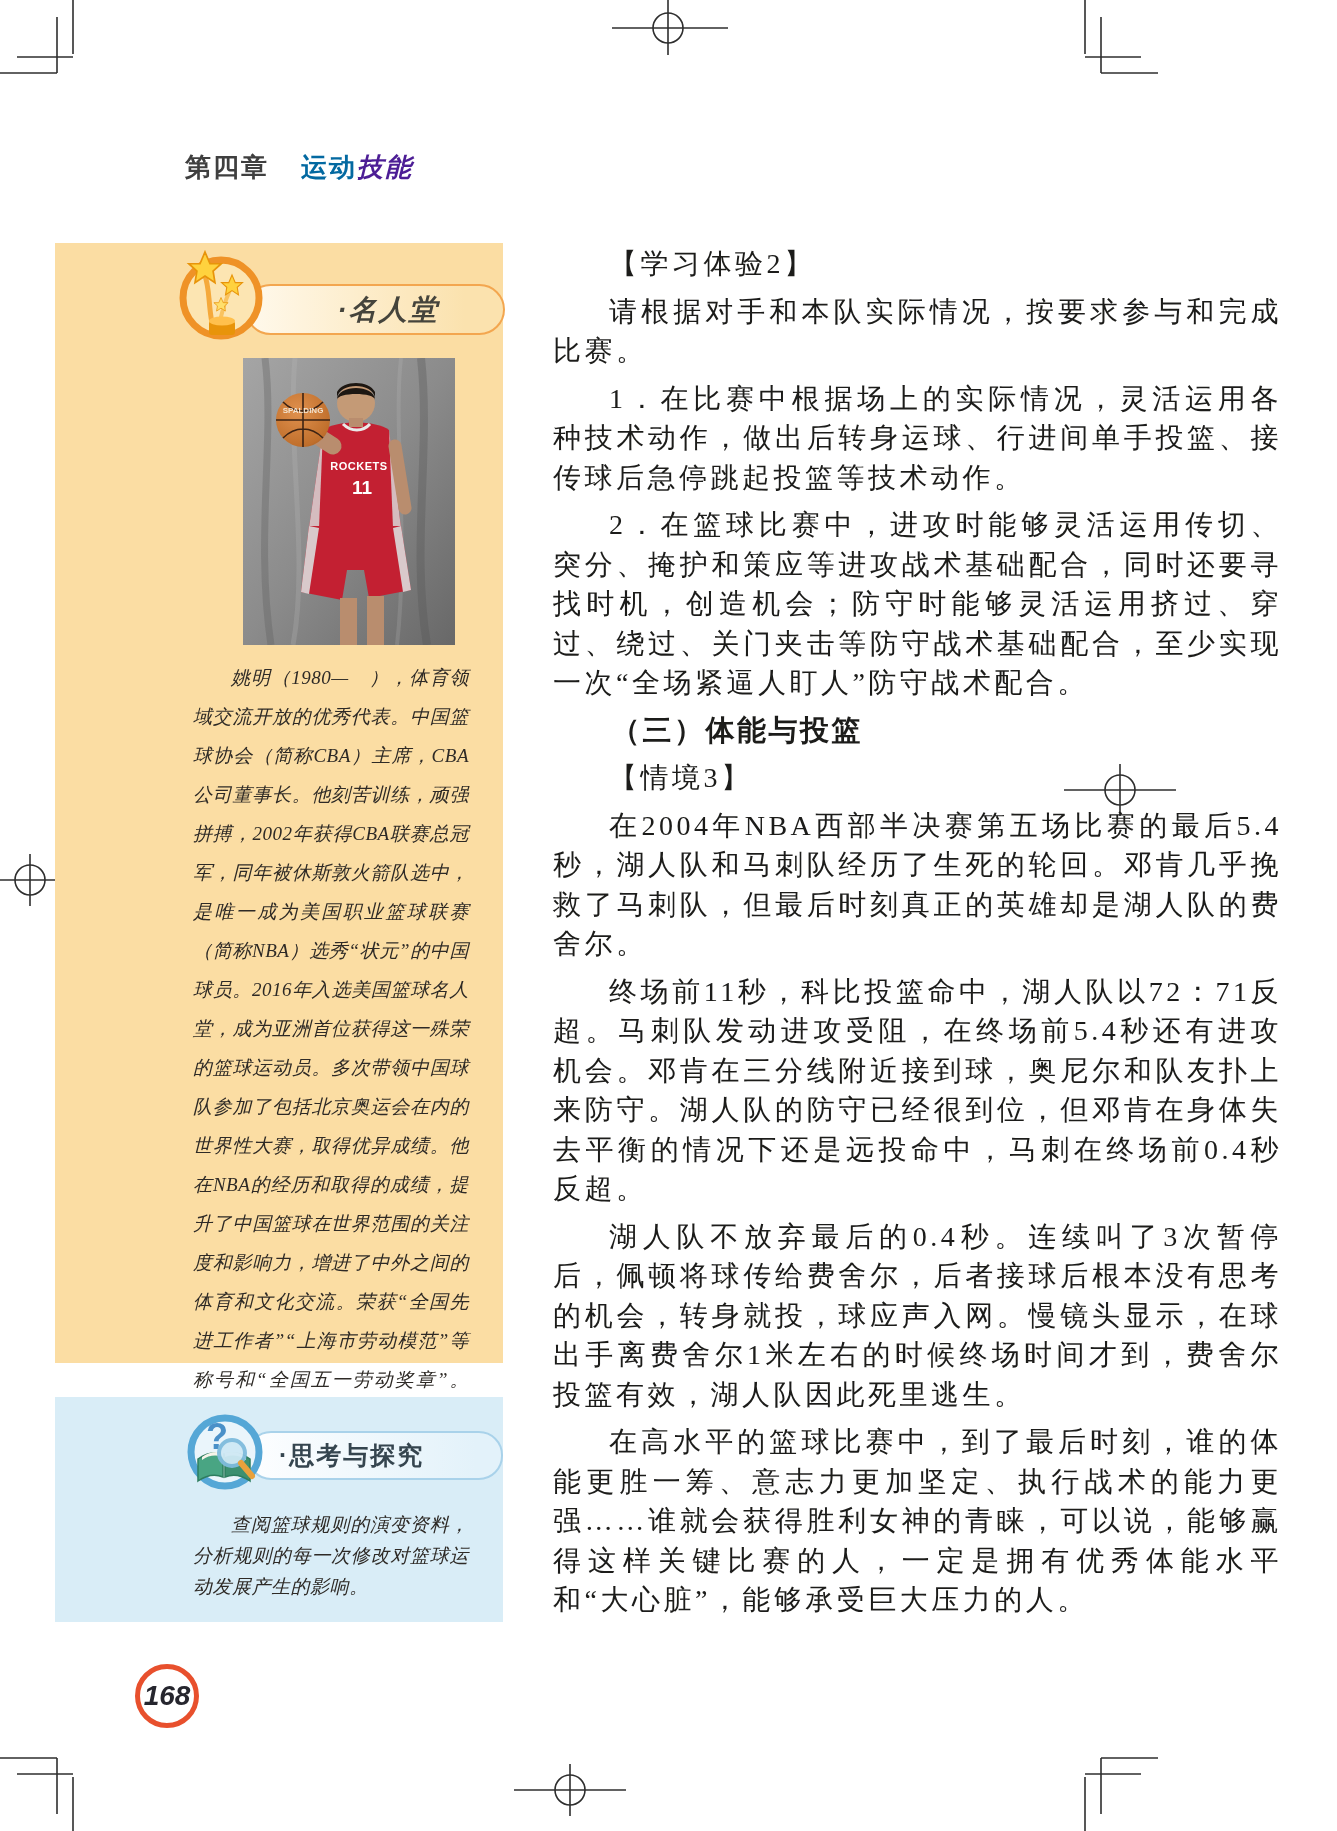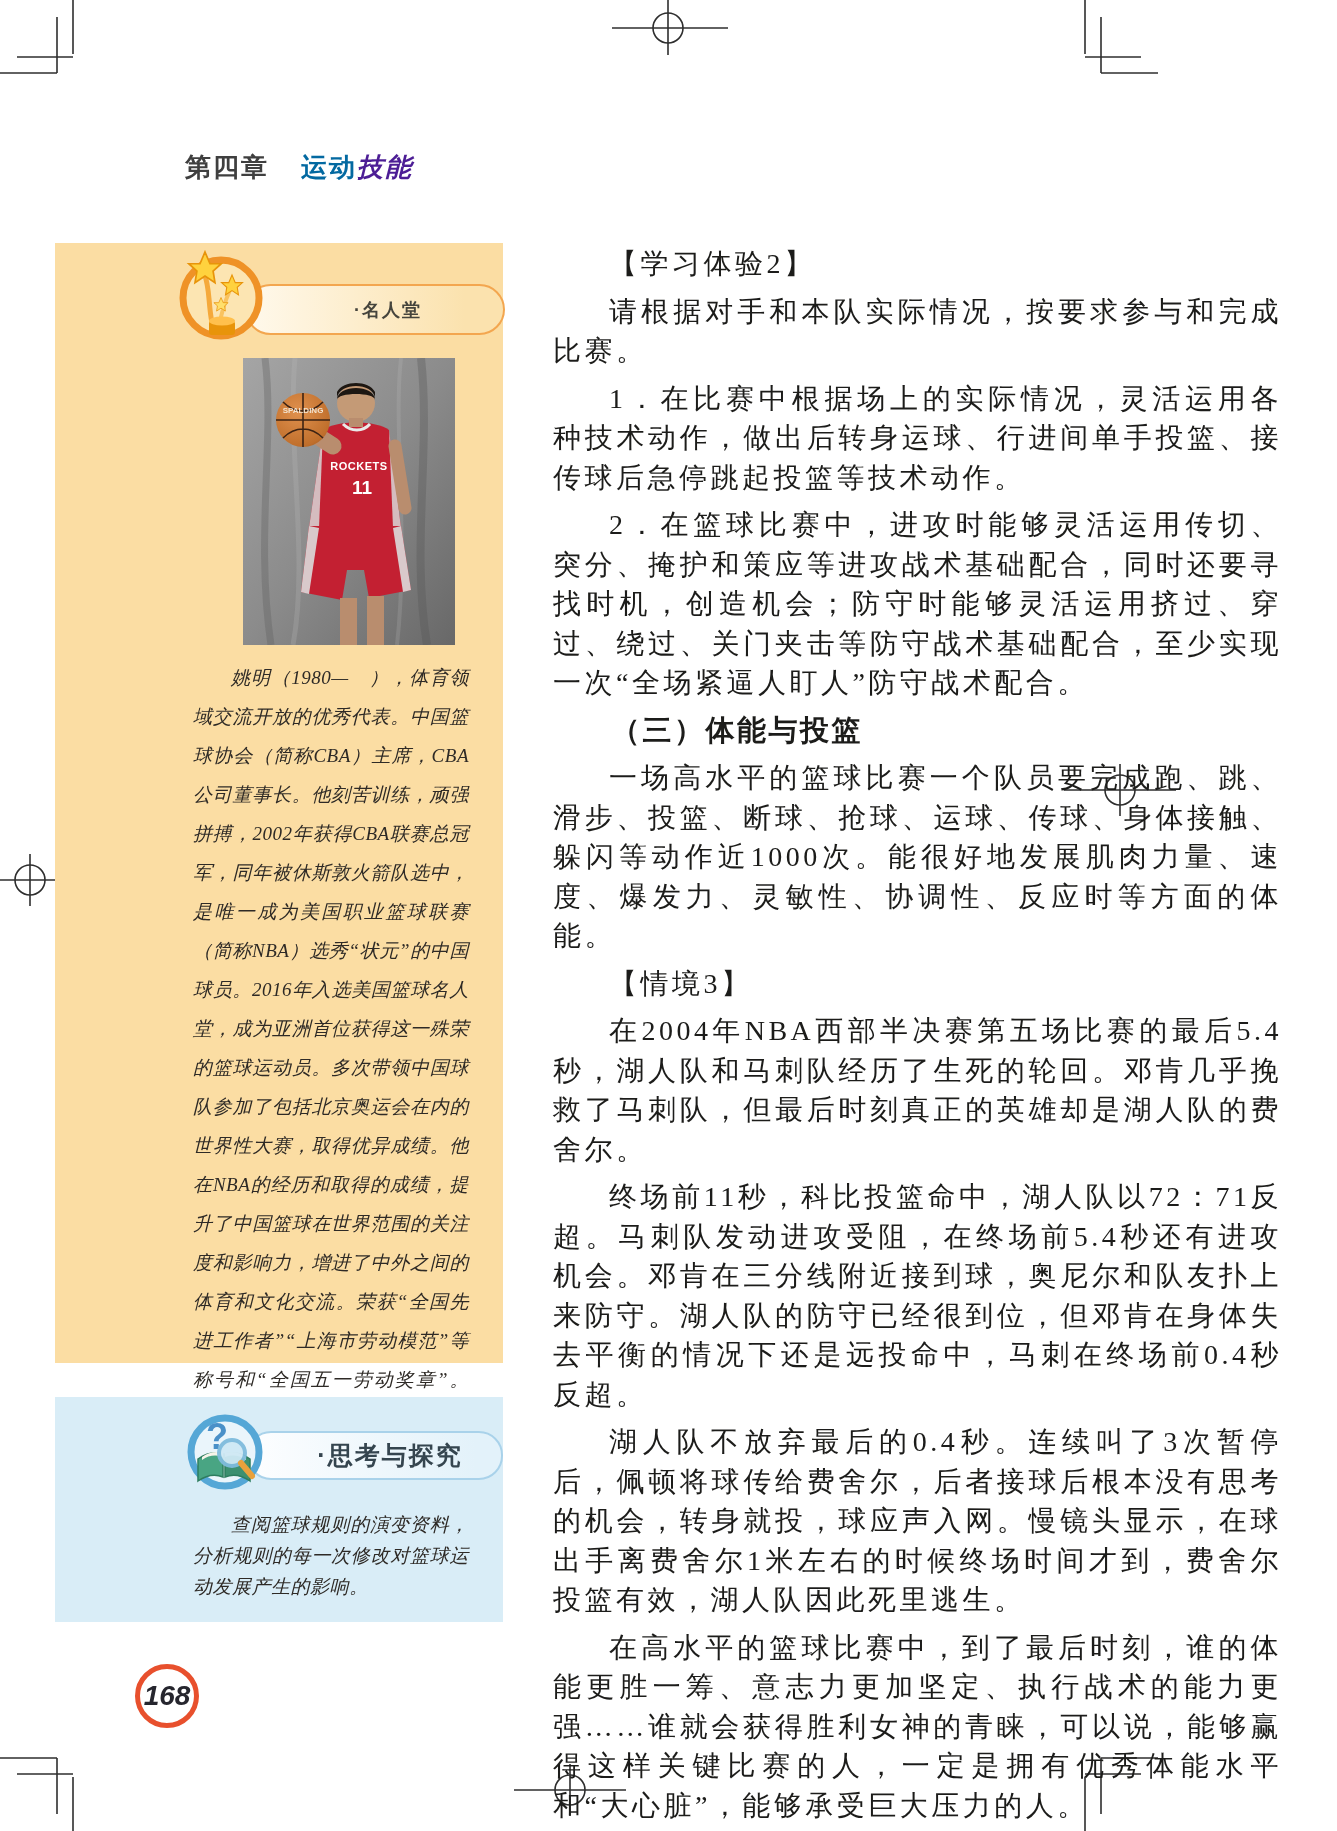--- a/index.html
+++ b/index.html
@@ -15,32 +15,32 @@
   .chapter .num{color:#3f3f3f;}
   .chapter .t1{color:#0369a1;margin-left:32px;}
   .chapter .t2{color:#4c1d95;font-style:italic;}
 
   
   .hof-box{position:absolute;left:55px;top:243px;width:448px;height:1120px;background:#fbdda3;}
   .hof-tab{position:absolute;left:190px;top:41px;width:256px;height:47px;border-radius:26px;
     border:2px solid #f3a64f;background:linear-gradient(90deg,#fff9ec 0%,#fbe2ae 85%);
     display:flex;align-items:center;justify-content:center;}
   .hof-tab span{font-family:"Liberation Sans","DejaVu Sans",sans-serif;font-weight:bold;
-    font-size:18px;color:#45443c;letter-spacing:2px;padding-left:26px;}
+    font-size:28px;color:#45443c;letter-spacing:2px;padding-left:26px;font-style:italic;}
   .hof-icon{position:absolute;left:113px;top:0px;width:110px;height:110px;}
   .photo{position:absolute;left:188px;top:115px;width:212px;height:287px;}
   .bio{position:absolute;left:138px;top:415px;width:276px;margin:0;
     font-style:italic;font-size:19px;line-height:39px;color:#2e2a26;
     text-align:justify;text-indent:2em;letter-spacing:0.5px;}
 
   
   .think-box{position:absolute;left:55px;top:1397px;width:448px;height:225px;background:#d9edf7;}
   .think-tab{position:absolute;left:192px;top:34px;width:252px;height:45px;border-radius:24px;
     border:2px solid #a9d2ea;background:linear-gradient(90deg,#fdfeff 0%,#e3f2fa 90%);
-    display:flex;align-items:center;justify-content:center;}
+    display:flex;align-items:center;justify-content:flex-start;}
   .think-tab span{font-family:"Liberation Sans","DejaVu Sans",sans-serif;font-weight:bold;
     font-size:25px;color:#35454f;letter-spacing:2px;padding-left:30px;}
   .think-icon{position:absolute;left:115px;top:0px;width:110px;height:110px;}
   .think-text{position:absolute;left:138px;top:112px;width:276px;margin:0;
     font-style:italic;font-size:19px;line-height:31px;color:#2e2a26;
     text-align:justify;text-indent:2em;letter-spacing:0.5px;}
 
   
   .content{position:absolute;left:545px;top:236px;width:745px;color:#1c1c1a;}
   .content p{margin:8px;font-size:28px;line-height:39.5px;letter-spacing:3.5px;
@@ -193,21 +193,20 @@
     </svg>
     <p class="think-text">查阅篮球规则的演变资料，分析规则的每一次修改对篮球运动发展产生的影响。</p>
   </section>
 
   <main class="content">
     <p class="label">【学习体验2】</p>
     <p class="body">请根据对手和本队实际情况，按要求参与和完成比赛。</p>
     <p class="body">1．在比赛中根据场上的实际情况，灵活运用各种技术动作，做出后转身运球、行进间单手投篮、接传球后急停跳起投篮等技术动作。</p>
     <p class="body">2．在篮球比赛中，进攻时能够灵活运用传切、突分、掩护和策应等进攻战术基础配合，同时还要寻找时机，创造机会；防守时能够灵活运用挤过、穿过、绕过、关门夹击等防守战术基础配合，至少实现一次“全场紧逼人盯人”防守战术配合。</p>
     <p class="heading">（三）体能与投篮</p>
-    <p class="body">一场高水平的篮球比赛一个队员要完成跑、跳、滑步、投篮、断球、抢球、运球、传球、身体接触、躲闪等动作近1000次。能很好地发展肌肉力量、速度、爆发力、灵敏性、协调性、反应时等方面的体能。</p>
     <p class="label">【情境3】</p>
     <p class="body">在2004年NBA西部半决赛第五场比赛的最后5.4秒，湖人队和马刺队经历了生死的轮回。邓肯几乎挽救了马刺队，但最后时刻真正的英雄却是湖人队的费舍尔。</p>
     <p class="body">终场前11秒，科比投篮命中，湖人队以72：71反超。马刺队发动进攻受阻，在终场前5.4秒还有进攻机会。邓肯在三分线附近接到球，奥尼尔和队友扑上来防守。湖人队的防守已经很到位，但邓肯在身体失去平衡的情况下还是远投命中，马刺在终场前0.4秒反超。</p>
     <p class="body">湖人队不放弃最后的0.4秒。连续叫了3次暂停后，佩顿将球传给费舍尔，后者接球后根本没有思考的机会，转身就投，球应声入网。慢镜头显示，在球出手离费舍尔1米左右的时候终场时间才到，费舍尔投篮有效，湖人队因此死里逃生。</p>
     <p class="body">在高水平的篮球比赛中，到了最后时刻，谁的体能更胜一筹、意志力更加坚定、执行战术的能力更强……谁就会获得胜利女神的青睐，可以说，能够赢得这样关键比赛的人，一定是拥有优秀体能水平和“大心脏”，能够承受巨大压力的人。</p>
   </main>
 
   <div class="pagenum">
     <span>168</span>
   </div>

